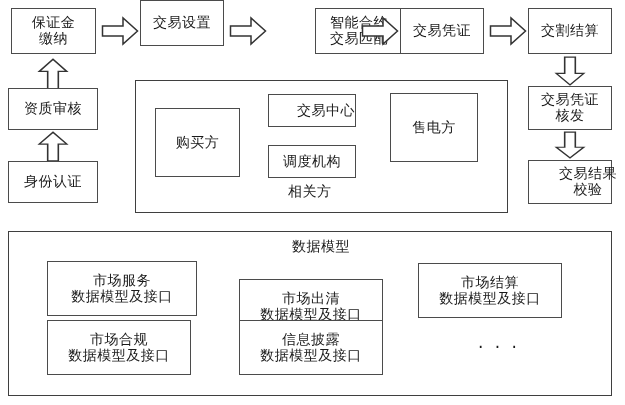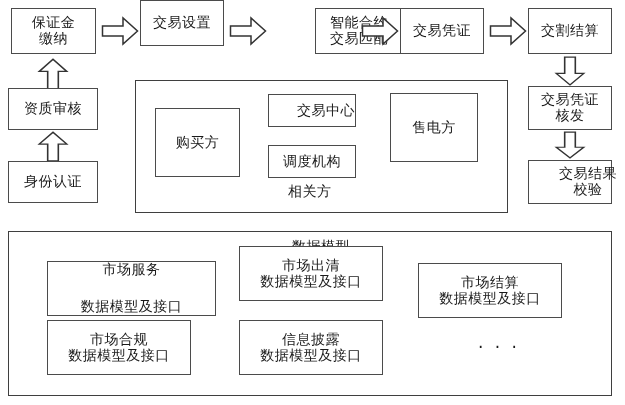--- a/index.html
+++ b/index.html
@@ -183,26 +183,26 @@
   <div class="box" style="left:390px; top:93px; width:88px; height:69px;">
     <span class="ln">售电方</span>
   </div>
 
   <div class="panel-label" style="left:288px; top:183px;">相关方</div>
 
   <div class="panel" style="left:8px; top:231px; width:604px; height:165px;"></div>
 
   <div class="panel-label" style="left:292px; top:238px;">数据模型</div>
 
-  <div class="box" style="left:47px; top:261px; width:169px; height:55px;justify-content:space-between;">
+  <div class="box" style="left:47px; top:261px; width:150px; height:55px;">
     <span class="ln">市场服务</span>
     <span class="ln">数据模型及接口</span>
   </div>
 
-  <div class="box" style="left:239px; top:246px; width:144px; height:55px;">
+  <div class="box" style="left:239px; top:279px; width:144px; height:55px;">
     <span class="ln">市场出清</span>
     <span class="ln">数据模型及接口</span>
   </div>
 
   <div class="box" style="left:418px; top:263px; width:144px; height:55px;">
     <span class="ln">市场结算</span>
     <span class="ln">数据模型及接口</span>
   </div>
 
   <div class="box" style="left:47px; top:320px; width:144px; height:55px;">

